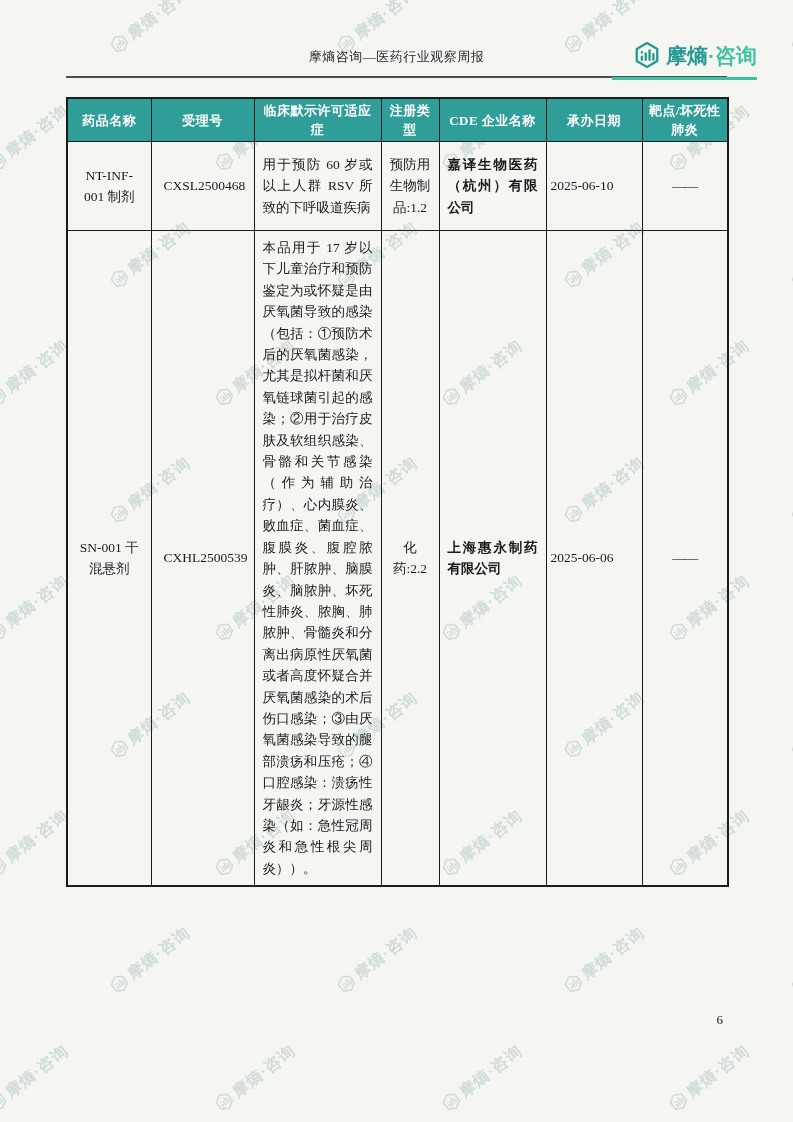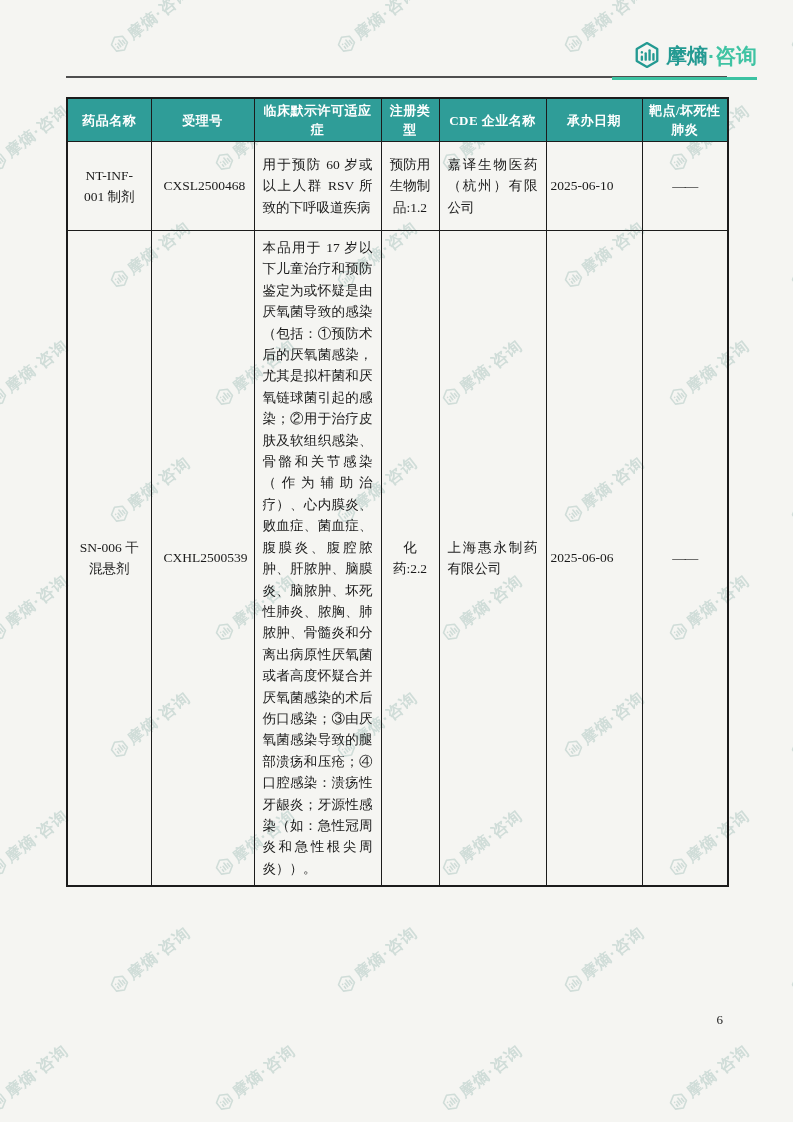--- a/index.html
+++ b/index.html
@@ -39,21 +39,21 @@
   .report thead th {
     background:var(--header-bg,#2f9d98); color:#fff;
     font-weight:700; font-size:13px; line-height:19px; text-align:center;
     padding:2px 3px; letter-spacing:.5px;
   }
   .report td { font-size:13.5px; line-height:21.5px; color:var(--text,#1a1a1a); }
   td.c1 { text-align:center; padding:4px 11px; }
   td.c2 { text-align:center; padding:4px 12px; }
   td.c3 { text-align:justify; text-justify:inter-character; padding:6px 8px; line-height:21.4px; }
   td.c4 { text-align:center; padding:4px 5px; }
-  td.c5 { text-align:justify; text-justify:inter-character; padding:6px 8px; }
+  td.c5 { text-align:justify; text-justify:inter-character; padding:6px 8px;font-weight:bold; }
   td.c6 { text-align:left; padding:4px 4px; }
   td.c7 { text-align:center; padding:4px 4px; letter-spacing:-1px; }
 
   .page-num { position:absolute; top:1012px; right:70px; font-size:13px; z-index:1; color:#222; }
 </style>
 </head>
 <body>
 
 <svg width="0" height="0" style="position:absolute" aria-hidden="true">
   <symbol id="mx-hex" viewBox="0 0 24 24">
@@ -298,20 +298,21 @@
         <span>摩熵·咨询</span>
       </div>
       <div class="wm" style="left: 671px; top: 1098px;">
         <svg class="wm-ic">
           <use href="#mx-hex"></use>
         </svg>
         <span>摩熵·咨询</span>
       </div>
     </div>
 
+  <div class="doc-title">摩熵咨询—医药行业观察周报</div>
 
   <div class="logo">
     <svg class="logo-ic">
         <use href="#mx-hex"></use>
       </svg>
     <span class="logo-t1">摩熵</span>
     <span class="logo-t2">·咨询</span>
   </div>
 
   <div class="rule-gray"></div>
@@ -342,21 +343,21 @@
       <tr style="height:89px">
         <td class="c1">NT-INF-001 制剂</td>
         <td class="c2">CXSL2500468</td>
         <td class="c3">用于预防 60 岁或以上人群 RSV 所致的下呼吸道疾病</td>
         <td class="c4">预防用生物制品:1.2</td>
         <td class="c5">嘉译生物医药（杭州）有限公司</td>
         <td class="c6">2025-06-10</td>
         <td class="c7">——</td>
       </tr>
       <tr style="height:627px">
-        <td class="c1">SN-006 干混悬剂</td>
+        <td class="c1">SN-001 干混悬剂</td>
         <td class="c2">CXHL2500539</td>
         <td class="c3">本品用于 17 岁以下儿童治疗和预防鉴定为或怀疑是由厌氧菌导致的感染（包括：①预防术后的厌氧菌感染，尤其是拟杆菌和厌氧链球菌引起的感染；②用于治疗皮肤及软组织感染、骨骼和关节感染（作为辅助治疗）、心内膜炎、败血症、菌血症、腹膜炎、腹腔脓肿、肝脓肿、脑膜炎、脑脓肿、坏死性肺炎、脓胸、肺脓肿、骨髓炎和分离出病原性厌氧菌或者高度怀疑合并厌氧菌感染的术后伤口感染；③由厌氧菌感染导致的腿部溃疡和压疮；④口腔感染：溃疡性牙龈炎；牙源性感染（如：急性冠周炎和急性根尖周炎））。</td>
         <td class="c4">化药:2.2</td>
         <td class="c5">上海惠永制药有限公司</td>
         <td class="c6">2025-06-06</td>
         <td class="c7">——</td>
       </tr>
     </tbody>
   </table>
 

